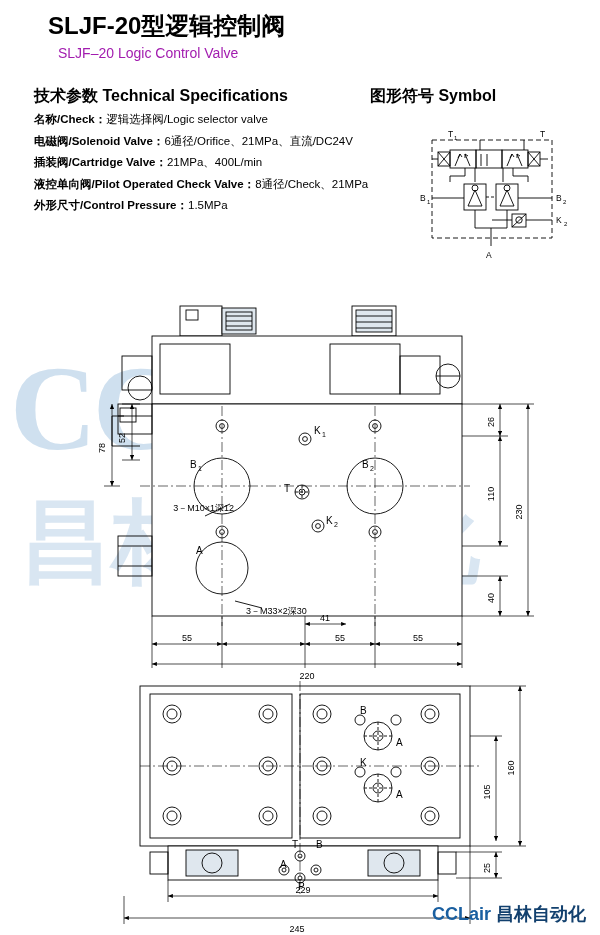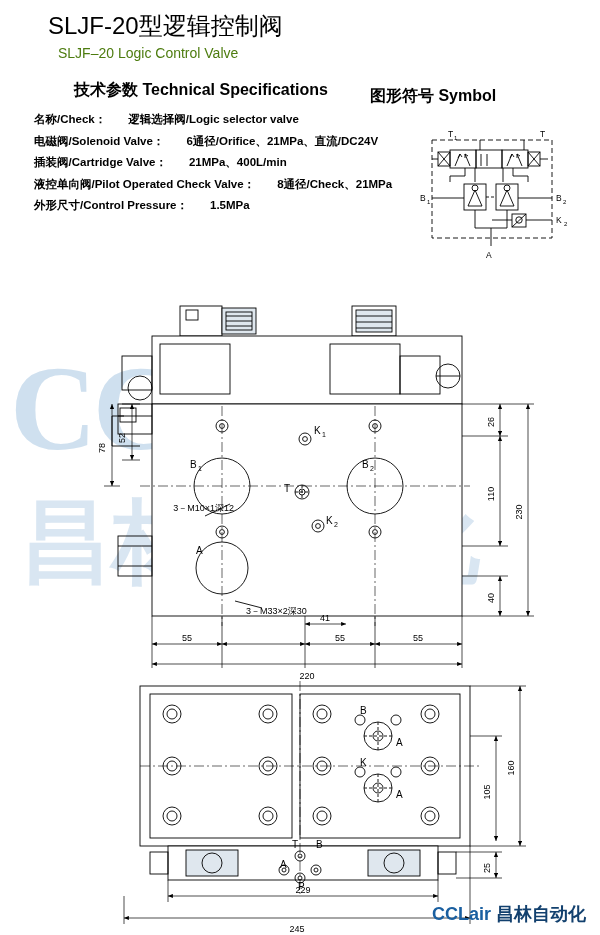--- a/index.html
+++ b/index.html
@@ -9,38 +9,38 @@
     font-family:"Liberation Sans", sans-serif;
     color:#000;
     position:relative;
     overflow:hidden;
   }
   .page{position:relative;width:600px;height:935px;}
 
   
   .title-cn{
     position:absolute;left:48px;top:10px;
-    font-size:24px;font-weight:normal;letter-spacing:0px;
+    font-size:24px;font-weight:bold;letter-spacing:0px;
   }
   .title-en{
     position:absolute;left:58px;top:45px;
-    font-size:14px;color:#4d7c0f;
+    font-size:14px;color:#a21caf;
   }
 
   
   .sec-head{
     font-size:16px;font-weight:bold;
   }
-  .spec-head{position:absolute;left:34px;top:80px;margin-left:40px;}
+  .spec-head{position:absolute;left:34px;top:86px;}
   .sym-head{position:absolute;left:370px;top:86px;}
 
   .spec-list{position:absolute;left:34px;top:112px;width:340px;}
   .spec-row{font-size:11.5px;margin-bottom:7.5px;line-height:14px;white-space:nowrap;}
   .spec-label{font-weight:bold;}
-  .spec-val{font-weight:bold;margin-left:22px;}
+  .spec-val{font-weight:normal;}
 
   .dim-head{position:absolute;left:34px;top:276px;}
 
   
   .wm{
     position:absolute;left:0;top:330px;width:600px;height:300px;
     pointer-events:none;overflow:hidden;
   }
   .wm-text{
     position:absolute;left:10px;top:10px;

